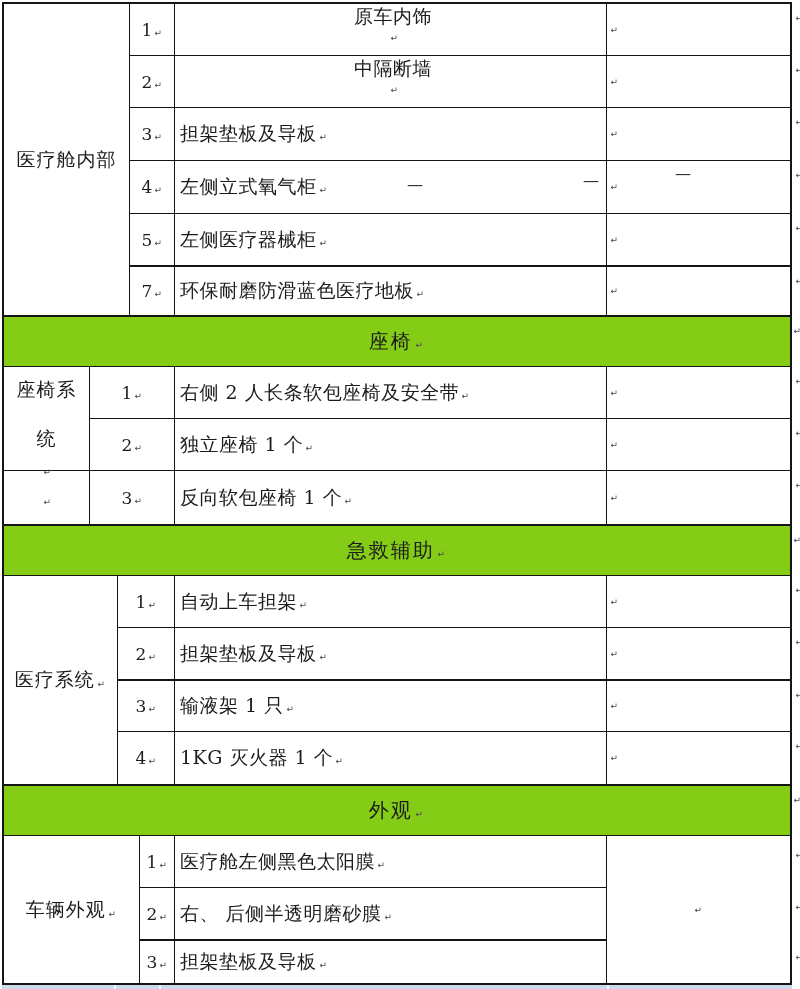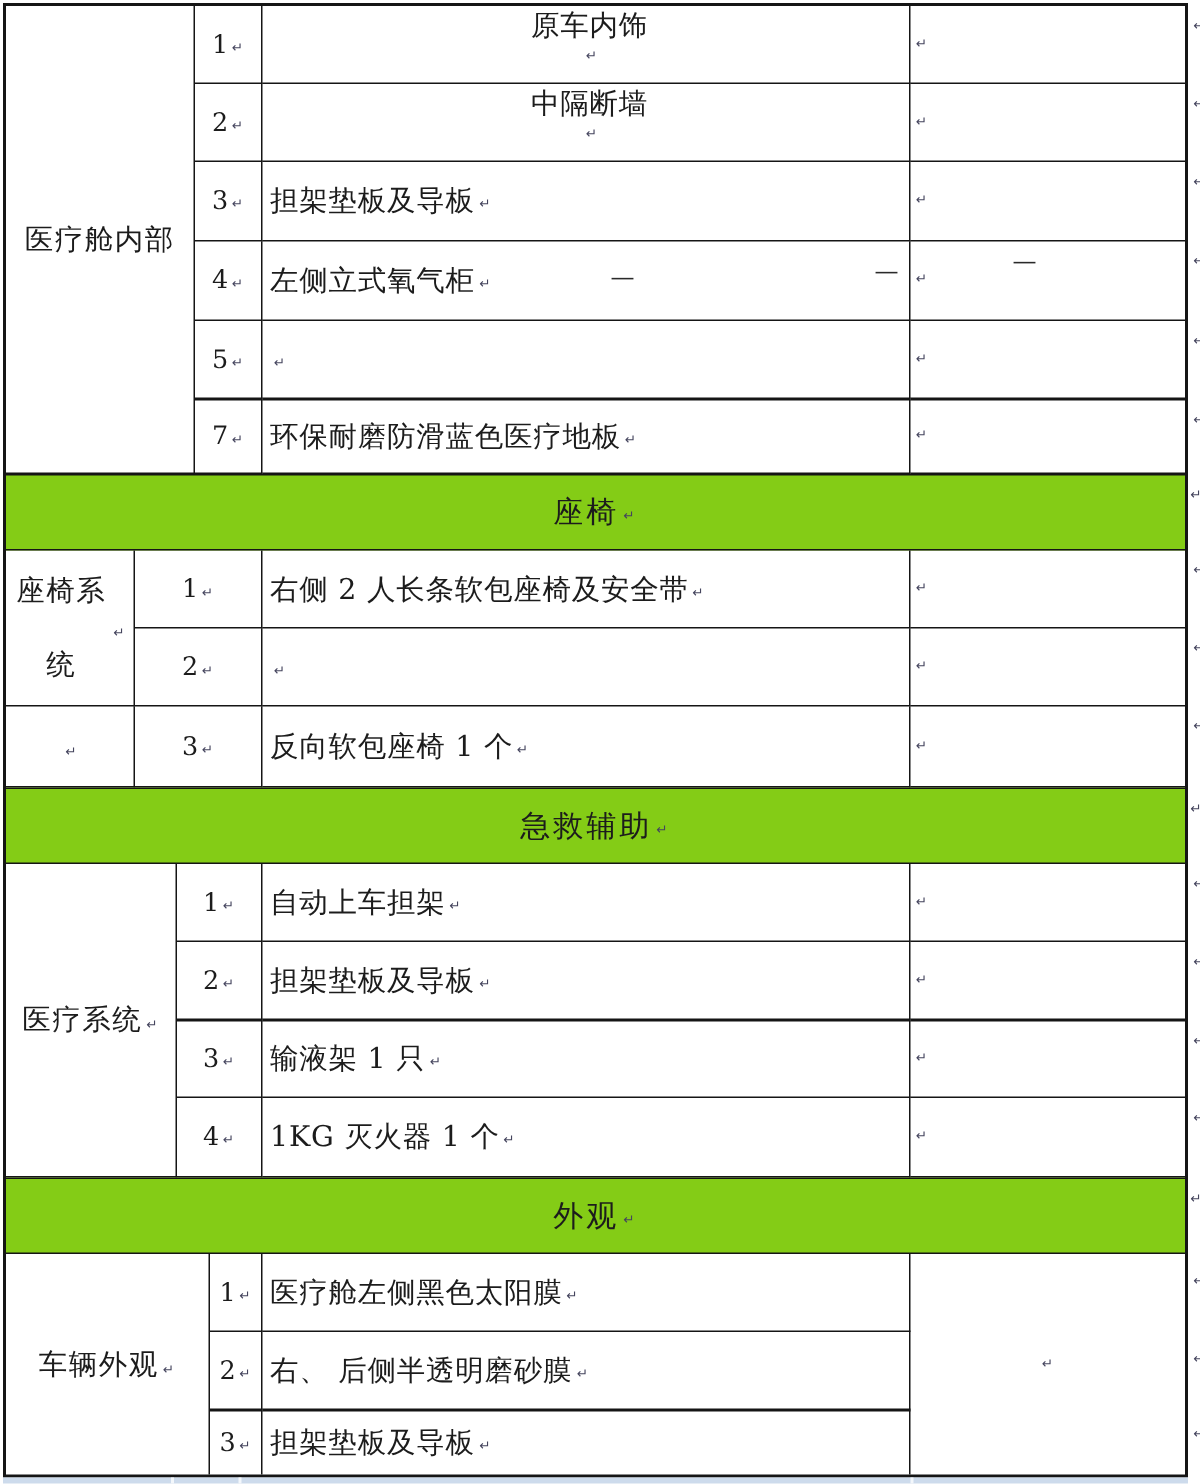--- a/index.html
+++ b/index.html
@@ -118,20 +118,21 @@
       <span class="pilcrow">↵</span>
       <span class="dash" style="left:68px;top:3px;">—</span>
       <span class="pilcrow end-mark">↵</span>
     </div>
 
     <div class="cell num" style="grid-column:2;grid-row:5;">
       <span>5</span>
         <span class="pilcrow">↵</span>
     </div>
     <div class="cell item" style="grid-column:3;grid-row:5;">
+      <span>左侧医疗器械柜</span>
         <span class="pilcrow">↵</span>
     </div>
     <div class="cell remark lastcol" style="grid-column:4;grid-row:5;">
       <span class="pilcrow">↵</span>
       <span class="pilcrow end-mark">↵</span>
     </div>
 
     <div class="cell num t2" style="grid-column:2;grid-row:6;">
       <span>7</span>
         <span class="pilcrow">↵</span>
@@ -146,21 +147,21 @@
     </div>
   </div>
 
   <div class="header-row">
     <span>座椅</span>
       <span class="pilcrow">↵</span>
     <span class="pilcrow end-mark">↵</span>
   </div>
 
   <div class="grid s2">
-    <div class="cell cat" style="grid-column:1;grid-row:1/3;">
+    <div class="cell cat" style="grid-column:1;grid-row:1/3;flex-direction:column;">
       <span class="wrap-cat">座椅系统</span>
         <span class="pilcrow">↵</span>
     </div>
 
     <div class="cell num" style="grid-column:2;grid-row:1;">
       <span>1</span>
         <span class="pilcrow">↵</span>
     </div>
     <div class="cell item" style="grid-column:3;grid-row:1;">
       <span>右侧 2 人长条软包座椅及安全带</span>
@@ -169,20 +170,21 @@
     <div class="cell remark lastcol" style="grid-column:4;grid-row:1;">
       <span class="pilcrow">↵</span>
       <span class="pilcrow end-mark">↵</span>
     </div>
 
     <div class="cell num" style="grid-column:2;grid-row:2;">
       <span>2</span>
         <span class="pilcrow">↵</span>
     </div>
     <div class="cell item" style="grid-column:3;grid-row:2;">
+      <span>独立座椅 1 个</span>
         <span class="pilcrow">↵</span>
     </div>
     <div class="cell remark lastcol" style="grid-column:4;grid-row:2;">
       <span class="pilcrow">↵</span>
       <span class="pilcrow end-mark">↵</span>
     </div>
 
     <div class="cell cat" style="grid-column:1;grid-row:3;">
       <span class="pilcrow">↵</span>
     </div>

